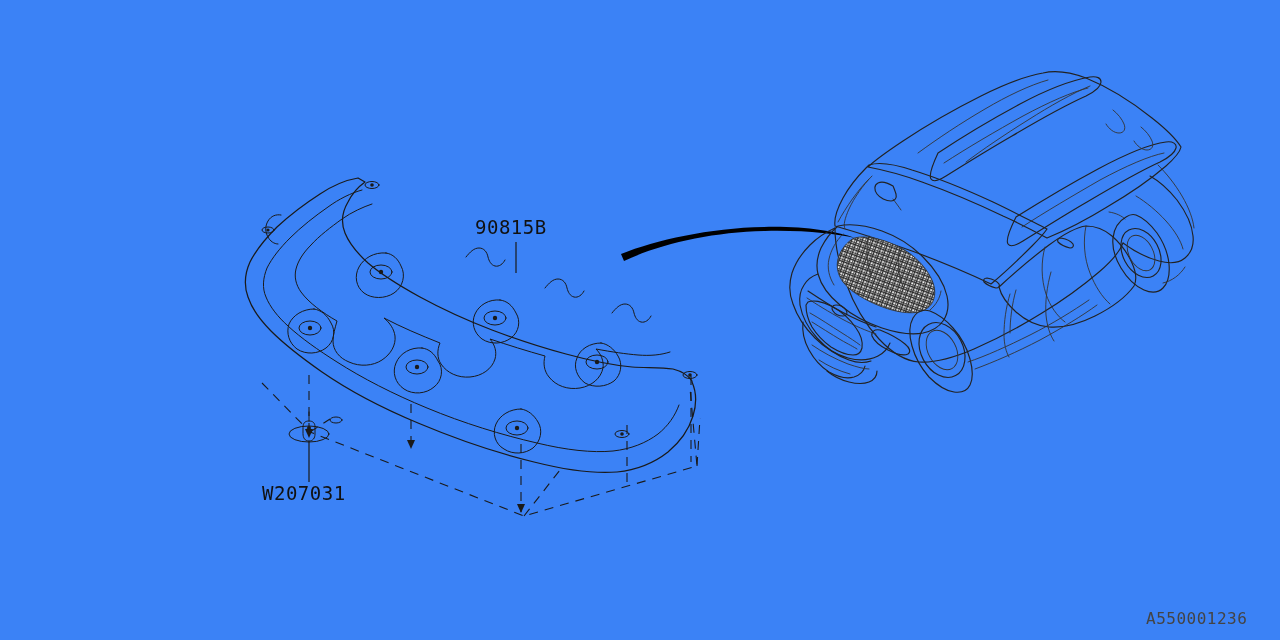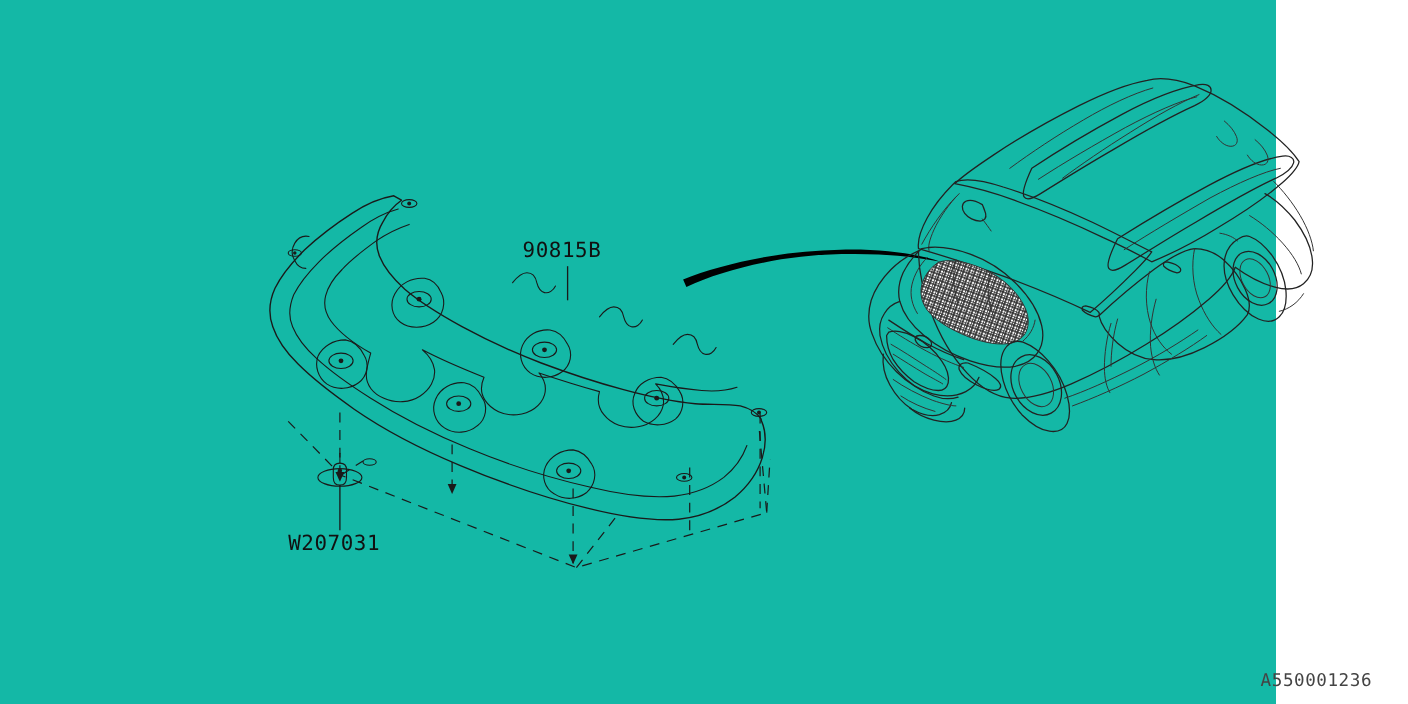--- a/index.html
+++ b/index.html
@@ -10,23 +10,23 @@
   }
   body {
     width: 1280px;
     height: 640px;
     overflow: hidden;
     font-family: "DejaVu Sans Mono", "Liberation Mono", monospace;
     position: relative;
   }
   #diagram-root {
     position: relative;
-    width: 1160px;
+    width: 1280px;
     height: 640px;
-    background: #14b8a6;
+    background: #3b82f6;
     text-align: right;
   }
   svg#parts-svg {
     position: absolute;
     left: 0;
     top: 0;
     width: 1280px;
     height: 640px;
     display: block;
   }

